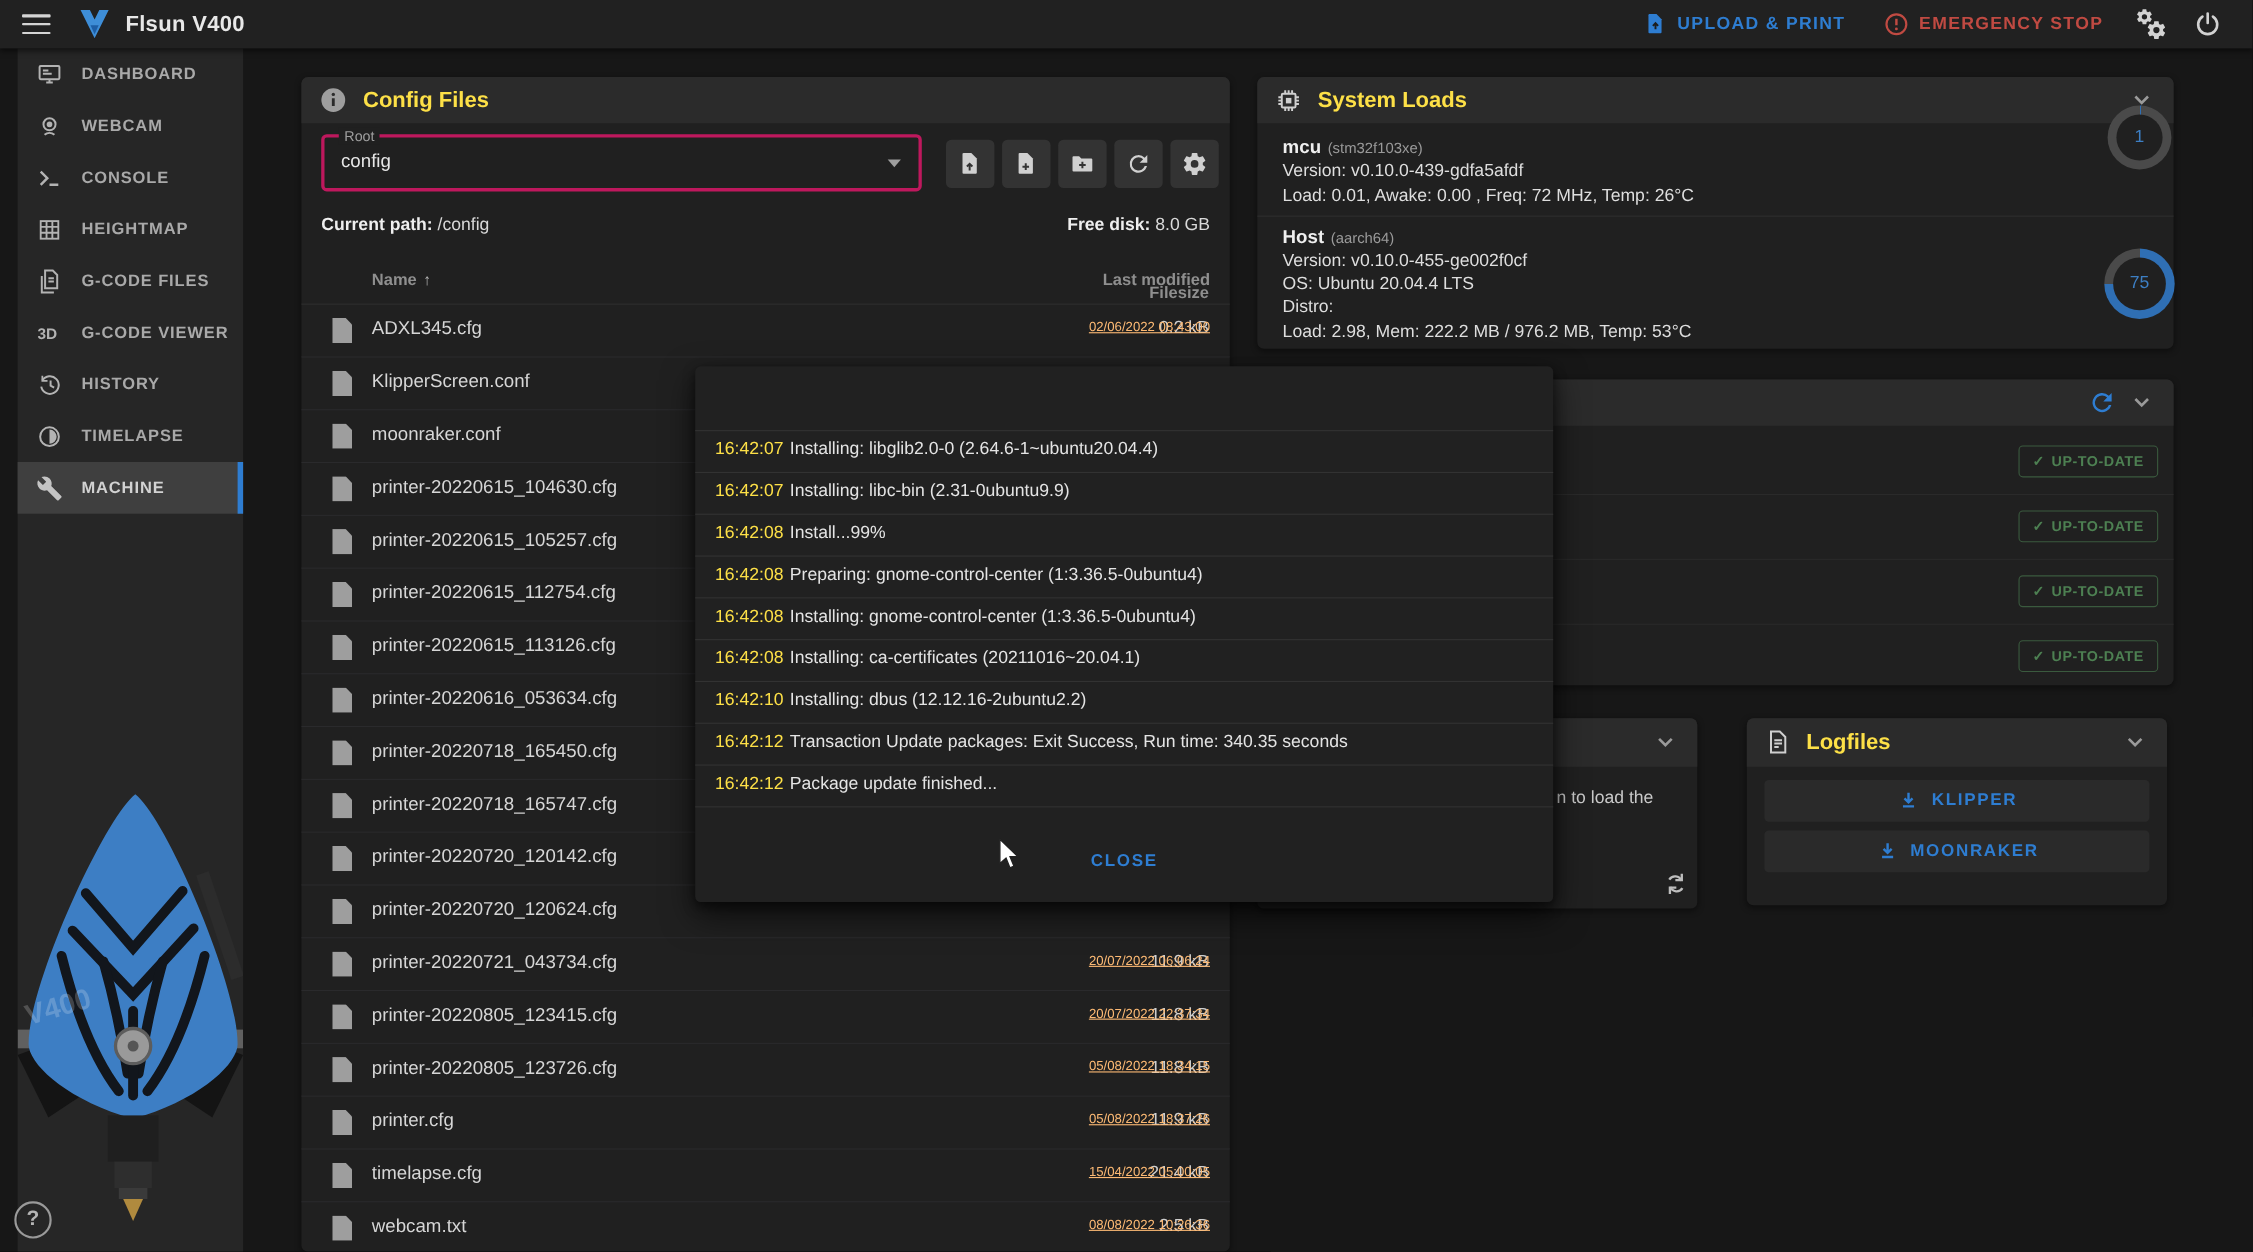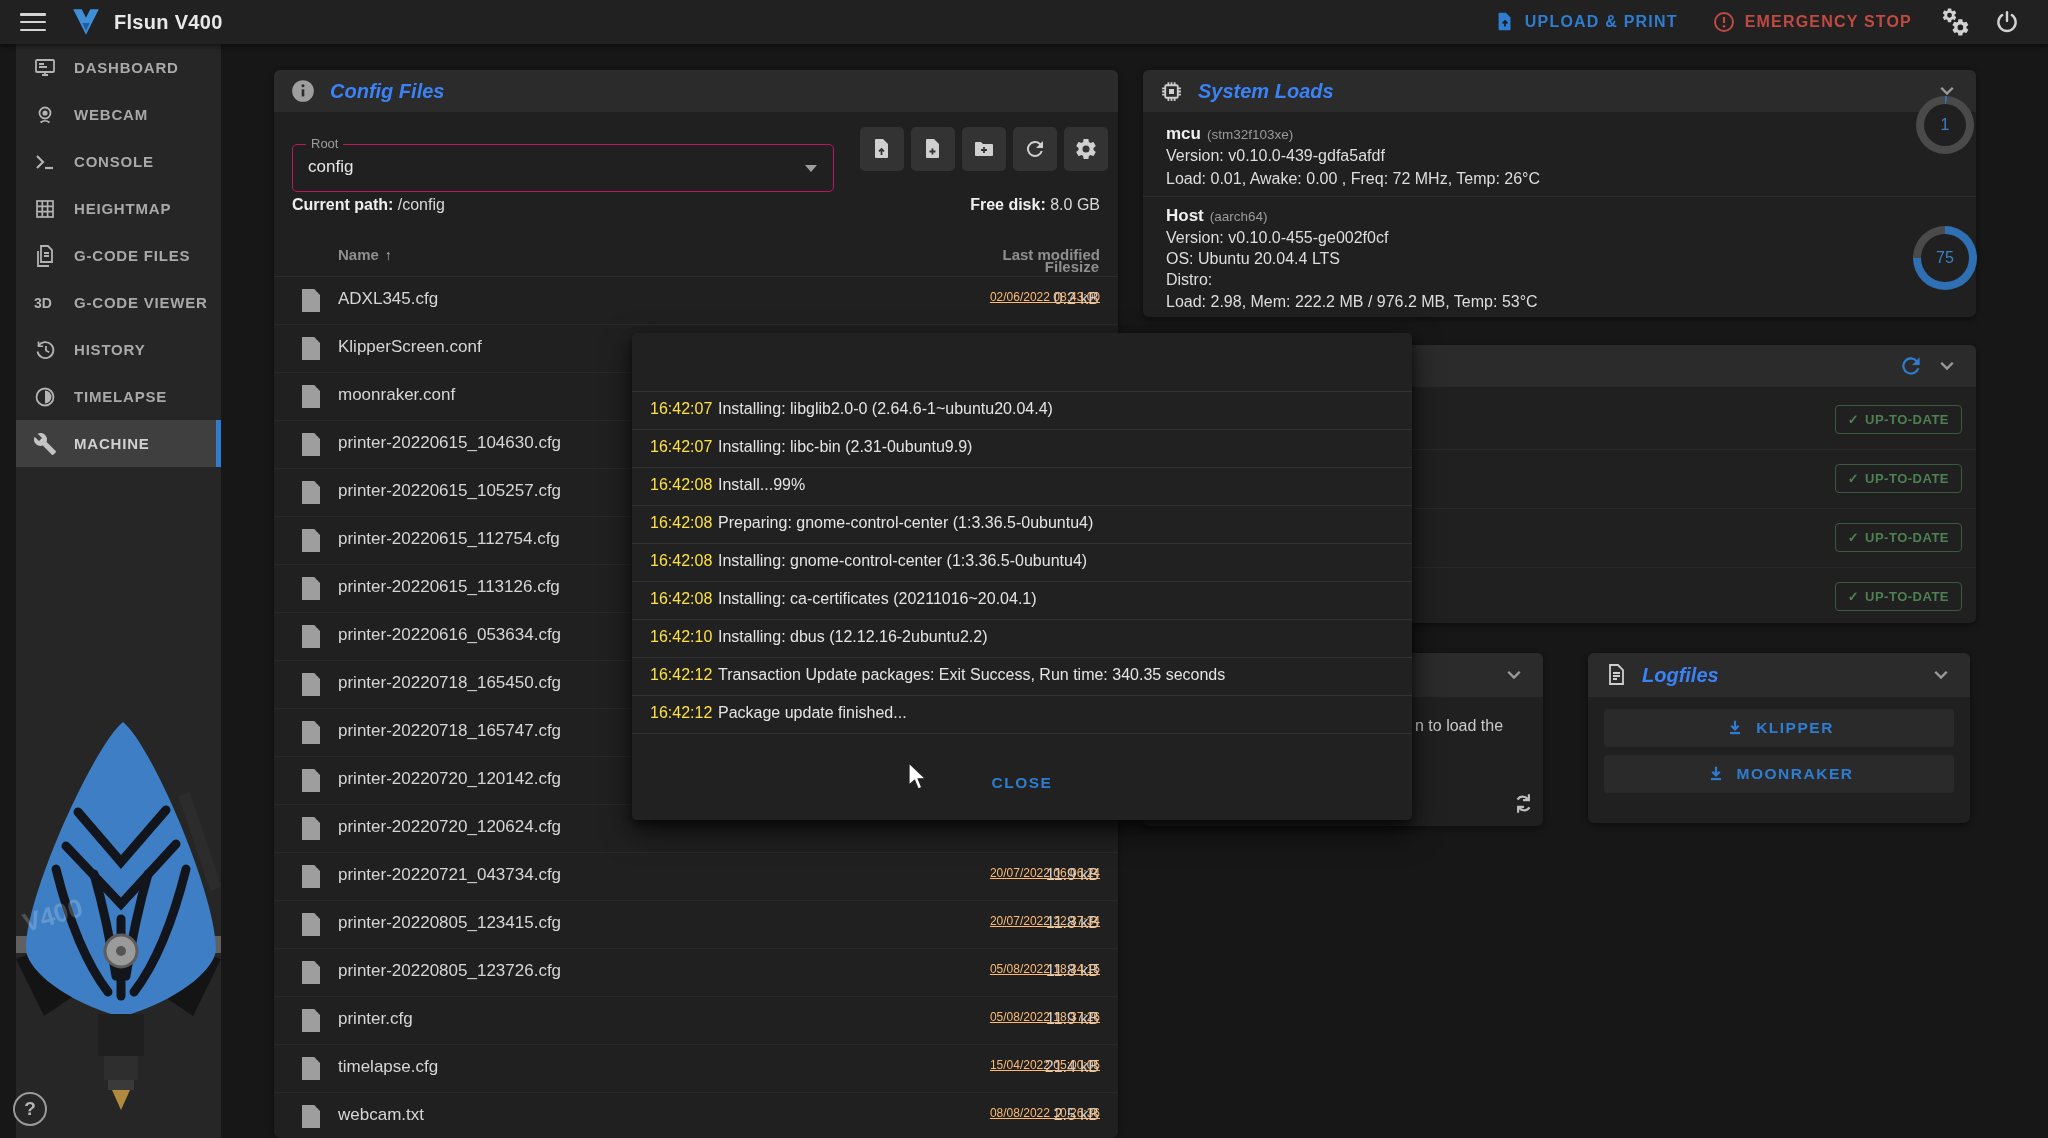--- a/index.html
+++ b/index.html
@@ -28,26 +28,26 @@
   .side-item.active{background:#3f3f3f;}
   .side-item.active .slabel{color:#d2d2d2;}
   .side-item.active::after{content:"";position:absolute;right:0;top:0;width:5px;height:100%;background:#2e7dd1;}
   .printer-photo{position:absolute;left:0;top:660px;width:205px;height:478px;overflow:hidden;}
   .help-btn{position:absolute;left:13px;top:1092px;width:30px;height:30px;border:2.5px solid #9a9a9a;border-radius:50%;
             color:#b5b5b5;font-size:19px;font-weight:700;display:flex;align-items:center;justify-content:center;cursor:pointer;z-index:31;}
 
   
   .card{position:absolute;background:#202020;border-radius:6px;box-shadow:0 2px 6px rgba(0,0,0,.45);z-index:5;}
   .card-header{height:42px;background:#2b2b2b;border-radius:6px 6px 0 0;display:flex;align-items:center;padding:0 16px;}
-  .card-title{color:#3b82f6;font-size:20px;font-weight:700;margin-left:14px;font-style:italic;}
+  .card-title{color:#fde047;font-size:20px;font-weight:700;margin-left:14px;}
   .chev{width:26px;height:26px;margin-left:auto;cursor:pointer;flex:none;}
 
   
   #configCard{left:274px;top:70px;width:844px;height:1068px;}
-  .root-select{position:absolute;left:18px;top:74px;width:540px;height:46px;border:1px solid #be185d;border-radius:5px;cursor:pointer;}
+  .root-select{position:absolute;left:18px;top:52px;width:540px;height:46px;border:3px solid #be185d;border-radius:5px;cursor:pointer;}
   .root-select .flabel{position:absolute;left:13px;top:-9px;background:#202020;padding:0 5px;color:#9e9e9e;font-size:13px;}
   .root-select .fvalue{position:absolute;left:15px;top:12px;color:#e6e6e6;font-size:17px;}
   .root-select .caret{position:absolute;right:16px;top:20px;width:0;height:0;border-left:6px solid transparent;border-right:6px solid transparent;border-top:7px solid #9e9e9e;}
   .tool-btn{position:absolute;top:57px;width:44px;height:44px;background:#333333;border-radius:5px;display:flex;align-items:center;justify-content:center;cursor:pointer;}
   .path-row{position:absolute;left:18px;right:18px;top:126px;height:24px;color:#d9d9d9;font-size:16px;}
   .path-row b{color:#efefef;}
   .path-right{position:absolute;right:0;top:0;}
   .thead{position:absolute;left:0;right:0;top:166px;height:40px;border-bottom:1px solid #2e2e2e;color:#8f8f8f;font-size:15px;font-weight:700;}
   .th-name{position:absolute;left:64px;top:10px;cursor:pointer;}
   .sort-arrow{color:#b5b5b5;font-size:14px;margin-left:6px;}

